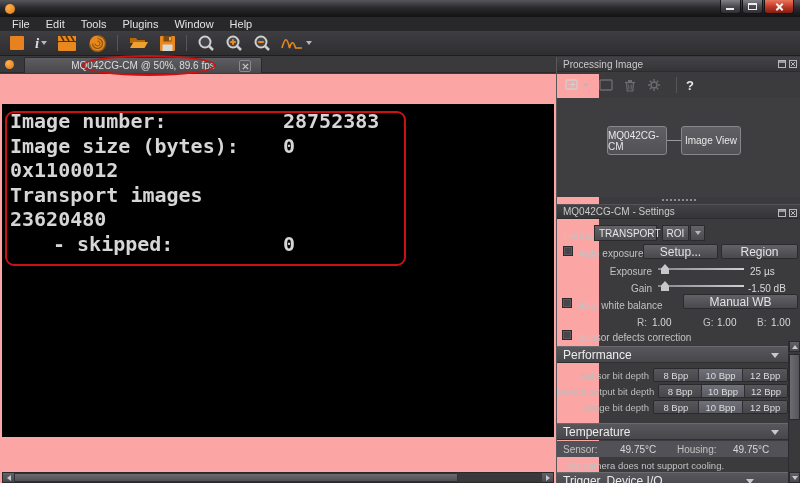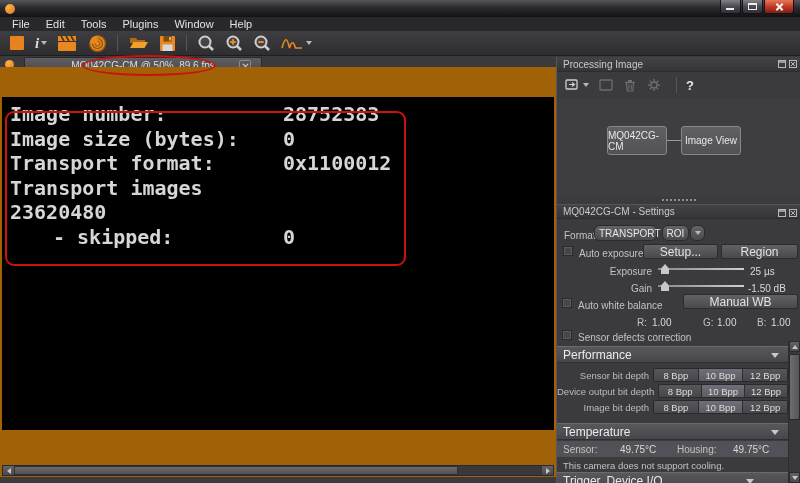--- a/index.html
+++ b/index.html
@@ -50,21 +50,21 @@
   .tab-close{position:absolute;right:10px;top:2px;width:12px;height:12px;border:1px solid #8a8a8e;
     border-radius:2px;background:#56565a;display:flex;align-items:center;justify-content:center;box-sizing:border-box;}
 
   
   .red-ellipse{position:absolute;left:82px;top:55px;width:130px;height:17px;
     border:2px solid #cc1111;border-radius:50%;z-index:9;pointer-events:none;}
   .red-rect{position:absolute;left:5px;top:111px;width:397px;height:151px;
     border:2px solid #cc1111;border-radius:9px;z-index:9;pointer-events:none;}
 
   
-  .image-area{position:absolute;left:0;top:67px;width:556px;height:410px;background:#a16207;}
+  .image-area{position:absolute;left:0;top:74px;width:556px;height:410px;background:#fca5a5;padding-left:43px;}
   .canvas{position:absolute;left:2px;top:30px;width:552px;height:333px;background:#000;}
   .stats{position:absolute;left:8px;top:5px;font-family:"DejaVu Sans Mono",monospace;
     font-size:20px;font-weight:bold;color:#d6d6d6;}
   .stat-row{display:flex;height:24.5px;align-items:center;white-space:pre;}
   .stat-label{width:273px;box-sizing:border-box;}
   .stat-label.indent{padding-left:43px;}
   .hscroll{position:absolute;left:2px;top:398px;width:552px;height:11px;background:#39393c;
     border:1px solid #2a2a2c;box-sizing:border-box;}
   .hs-btn{position:absolute;top:0;width:11px;height:9px;background:linear-gradient(#626266,#4a4a4e);
     display:flex;align-items:center;justify-content:center;}
@@ -96,21 +96,21 @@
   #node-camera{left:50px;top:28px;width:60px;}
   #node-imageview{left:124px;top:28px;width:60px;}
   .connector{position:absolute;left:110px;top:42px;width:14px;height:1px;background:#9a9a9e;}
   .splitter{position:absolute;left:557px;top:199px;width:243px;height:4px;}
   .splitter .dots{margin:0 auto;width:34px;border-top:2px dotted #8e8e92;}
 
   
   .lbl{position:absolute;color:#c2c2c2;font-size:10px;line-height:11px;white-space:nowrap;}
   .val{color:#d9d9d9;}
   .dropdown{position:absolute;display:flex;align-items:center;background:linear-gradient(#636368,#4b4b4f);
-    border:1px solid #2b2b2d;border-radius:6px;color:#e6e6e6;font-size:10px;
+    border:1px solid #2b2b2d;border-radius:0;color:#e6e6e6;font-size:10px;
     padding:4px 4px;box-sizing:border-box;justify-content:space-between;text-align:right;}
   .btn{position:absolute;background:linear-gradient(#616166,#49494d);border:1px solid #2b2b2d;
     border-radius:2px;color:#e3e3e3;font-size:12px;display:flex;align-items:center;justify-content:center;box-sizing:border-box;}
   .cb{position:absolute;width:10px;height:10px;background:#46464a;border:1px solid #2a2a2c;
     box-shadow:inset 0 0 0 1px #5b5b5f;box-sizing:border-box;}
   .slider{position:absolute;height:11px;}
   .slider .track{position:absolute;left:0;right:0;top:5px;height:2px;
     background:linear-gradient(90deg,#88888c,#cfcfd3);}
   .slider .thumb{position:absolute;top:1px;width:8px;height:10px;background:#c8c8cb;
     clip-path:polygon(50% 0,100% 45%,100% 100%,0 100%,0 45%);}
@@ -257,21 +257,20 @@
       <div class="stats">
         <div class="stat-row">
           <span class="stat-label">Image number:</span>
           <span class="stat-value">28752383</span>
         </div>
         <div class="stat-row">
           <span class="stat-label">Image size (bytes):</span>
           <span class="stat-value">0</span>
         </div>
         <div class="stat-row">
-          <span class="stat-label">Transport format:</span>
           <span class="stat-value">0x1100012</span>
         </div>
         <div class="stat-row">
           <span class="stat-label">Transport images</span>
           <span class="stat-value"></span>
         </div>
         <div class="stat-row">
           <span class="stat-value">23620480</span>
         </div>
         <div class="stat-row">

